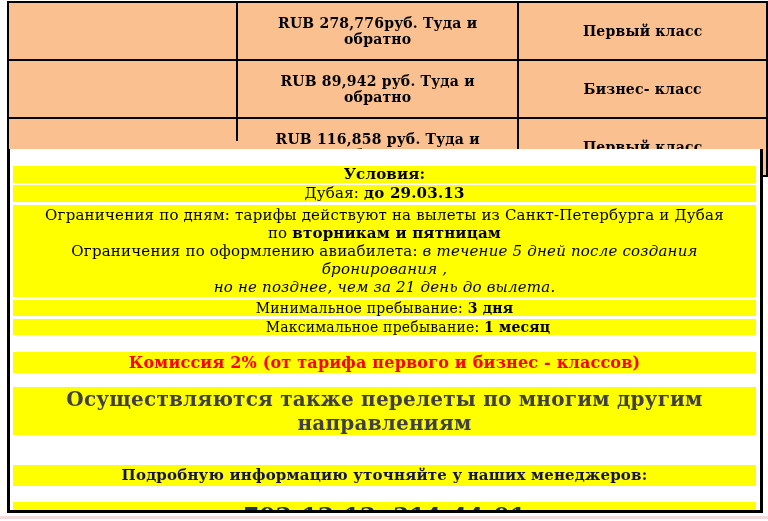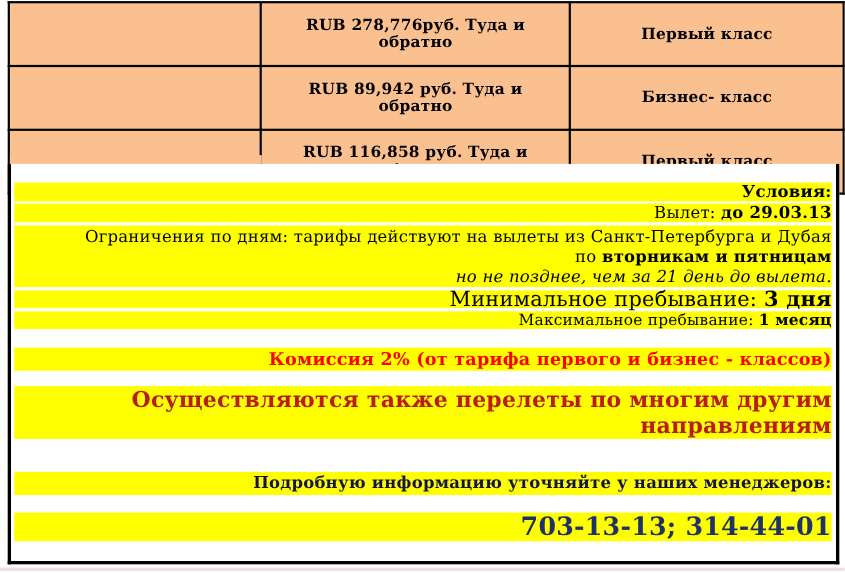--- a/index.html
+++ b/index.html
@@ -35,33 +35,33 @@
   
   .info-box {
     position:absolute; left:7px; top:149px; width:750px; height:361px;
     background:#ffffff;
     border-left:3px solid #000; border-right:3px solid #000; border-bottom:3px solid #000;
     overflow:hidden;
   }
   .stripe {
     background:#FFFF00;
     margin:0 4px 0 3px;
-    text-align:right;
+    text-align:center;
     font-size:15px; letter-spacing:0.2px; color:#000;
   }
   .b { font-weight:bold; }
   .i { font-style:italic; }
 
   .s-title      { margin-top:17px; line-height:17px; font-weight:bold; }
   .s-departure  { margin-top:2px;  line-height:17px; }
   .s-restrict   { margin-top:3px;  line-height:18px; padding:1px 0; }
-  .s-minstay    { margin-top:3px;  line-height:16px; font-size:19px; }
+  .s-minstay    { margin-top:3px;  line-height:16px; font-size:14px; }
   .s-maxstay    { margin-top:3px;  line-height:16px; font-size:14px;padding-left:47px; }
   .s-commission { margin-top:17px; line-height:21px; font-size:16px; font-weight:bold; color:#FF0000; }
-  .s-other      { margin-top:14px; line-height:24px; font-size:20px; font-weight:bold; color:#b91c1c; }
+  .s-other      { margin-top:14px; line-height:24px; font-size:20px; font-weight:bold; color:#404040; }
   .s-managers   { margin-top:30px; line-height:21px; font-size:15px; font-weight:bold; color:#14144B; }
   .s-phones     { margin-top:16px; line-height:26px; font-size:23px; font-weight:bold; color:#1F3265; }
 
   .bottom-strip {
     position:absolute; left:0; top:516px; width:768px; height:3px;
     background:#F2DCDB;
   }
 </style>
 </head>
 <body>
@@ -85,25 +85,26 @@
   </tr>
 </tbody>
   </table>
 
 <div class="col1-tail"></div>
 
 <div class="info-box">
 
   <div class="stripe s-title">Условия:</div>
 
-  <div class="stripe s-departure"><span>Вылет: </span><span class="b">до 29.03.13</span></div>
+  <div class="stripe s-departure"><span>Дубая: </span><span class="b">до 29.03.13</span></div>
 
   <div class="stripe s-restrict">
     <div>Ограничения по дням: тарифы действуют на вылеты из Санкт-Петербурга и Дубая</div>
     <div><span>по </span><span class="b">вторникам и пятницам</span></div>
+    <div><span>Ограничения по оформлению авиабилета: </span><span class="i">в течение 5 дней после создания бронирования ,</span></div>
     <div class="i">но не позднее, чем за 21 день до вылета.</div>
   </div>
 
   <div class="stripe s-minstay"><span>Минимальное пребывание: </span><span class="b">3 дня</span></div>
 
   <div class="stripe s-maxstay"><span>Максимальное пребывание: </span><span class="b">1 месяц</span></div>
 
   <div class="stripe s-commission">Комиссия 2%  (от тарифа первого и бизнес - классов)</div>
 
   <div class="stripe s-other">Осуществляются также перелеты по многим другим направлениям</div>

